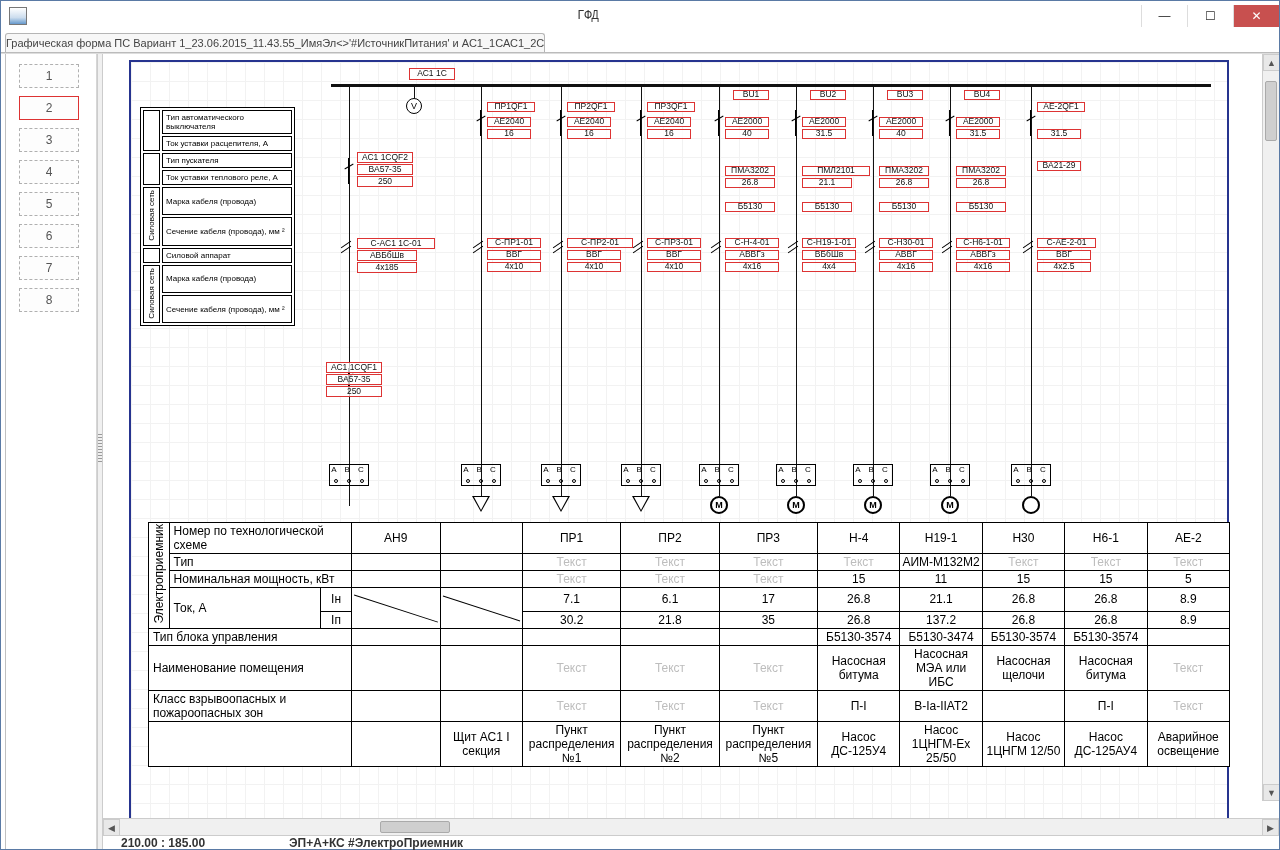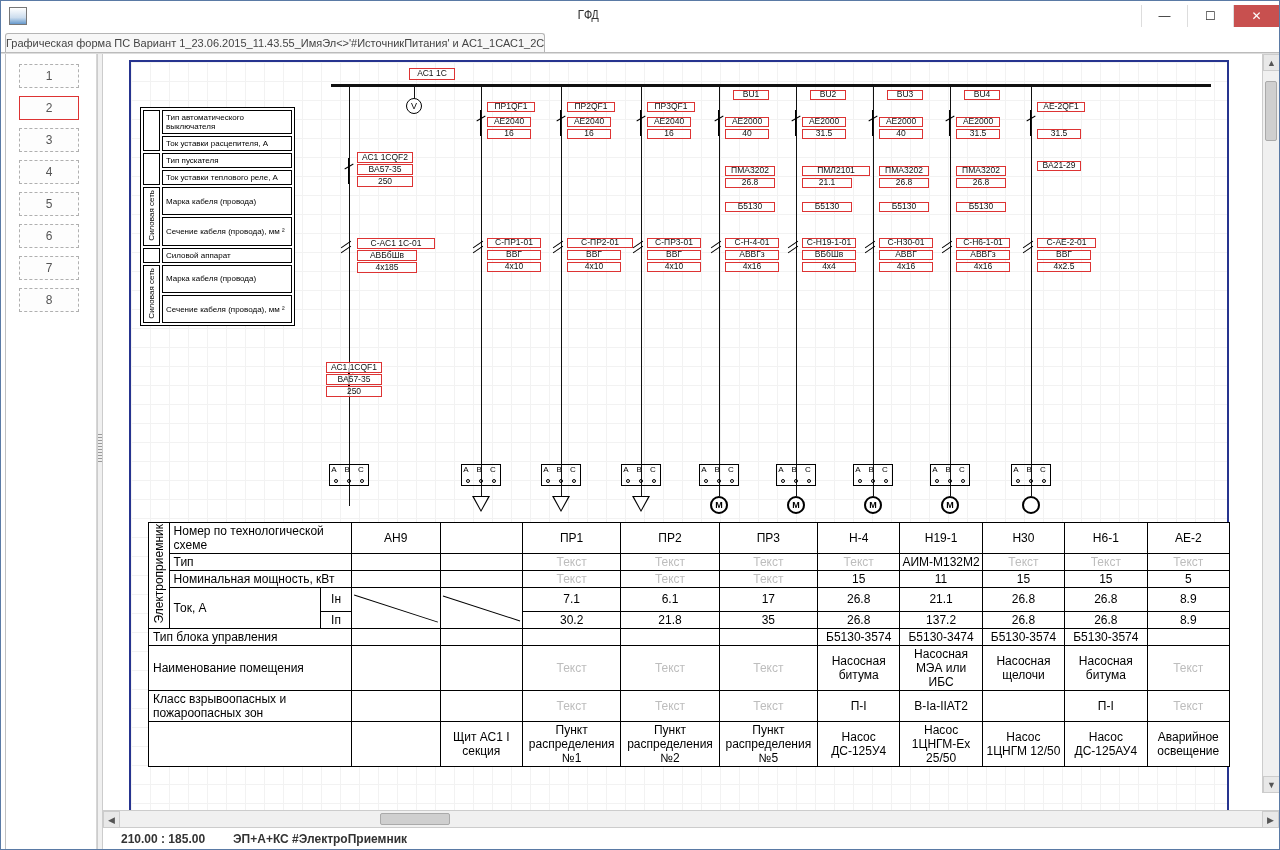--- a/index.html
+++ b/index.html
@@ -45,22 +45,22 @@
   .hscroll,.vscroll { background:#f0f0f0; }
   .hscroll { height:17px; border-top:1px solid #ccc; display:flex;}
   .vscroll { width:17px; position:absolute; right:0; top:0; bottom:17px; border-left:1px solid #ccc;}
   .sbtn { width:17px; height:17px; background:#e8e8e8; border:1px solid #ccc; display:flex; align-items:center; justify-content:center; font-size:9px; color:#555;}
   .hscroll .track { flex:1; position:relative;}
   .hscroll .thumb-bar { position:absolute; left:260px; width:70px; top:2px; bottom:2px; background:#cfcfcf; border:1px solid #aaa; border-radius:2px;}
   .vscroll .track { position:absolute; top:17px; bottom:17px; left:0; right:0;}
   .vscroll .thumb-bar { position:absolute; top:10px; height:60px; left:2px; right:2px; background:#cfcfcf; border:1px solid #aaa; border-radius:2px;}
   .vscroll .sbtn.bottom { position:absolute; bottom:0;}
   
-  .status { height:22px; border-top:1px solid #ccc; display:flex; align-items:center;
-    font-size:12px; color:#333; padding:0 18px; font-weight:600; gap:28px;}
+  .status { height:14px; border-top:1px solid #ccc; display:flex; align-items:center;
+    font-size:12px; color:#333; padding:0 18px; font-weight:600; gap:84px;}
   
   .sheet { position:absolute; left:26px; top:6px; width:1100px; height:762px;
     background-image:
       linear-gradient(#f2f2f2 1px, transparent 1px),
       linear-gradient(90deg,#f2f2f2 1px, transparent 1px);
     background-size: 19px 19px;
     border:2px solid #26348f; }
   .sheet-inner { position:absolute; inset:0; }
   .redbox { position:absolute; border:1px solid #d33; background:rgba(255,255,255,.75);
     font-size:8.5px; line-height:1.1; display:flex; align-items:center; justify-content:center;

